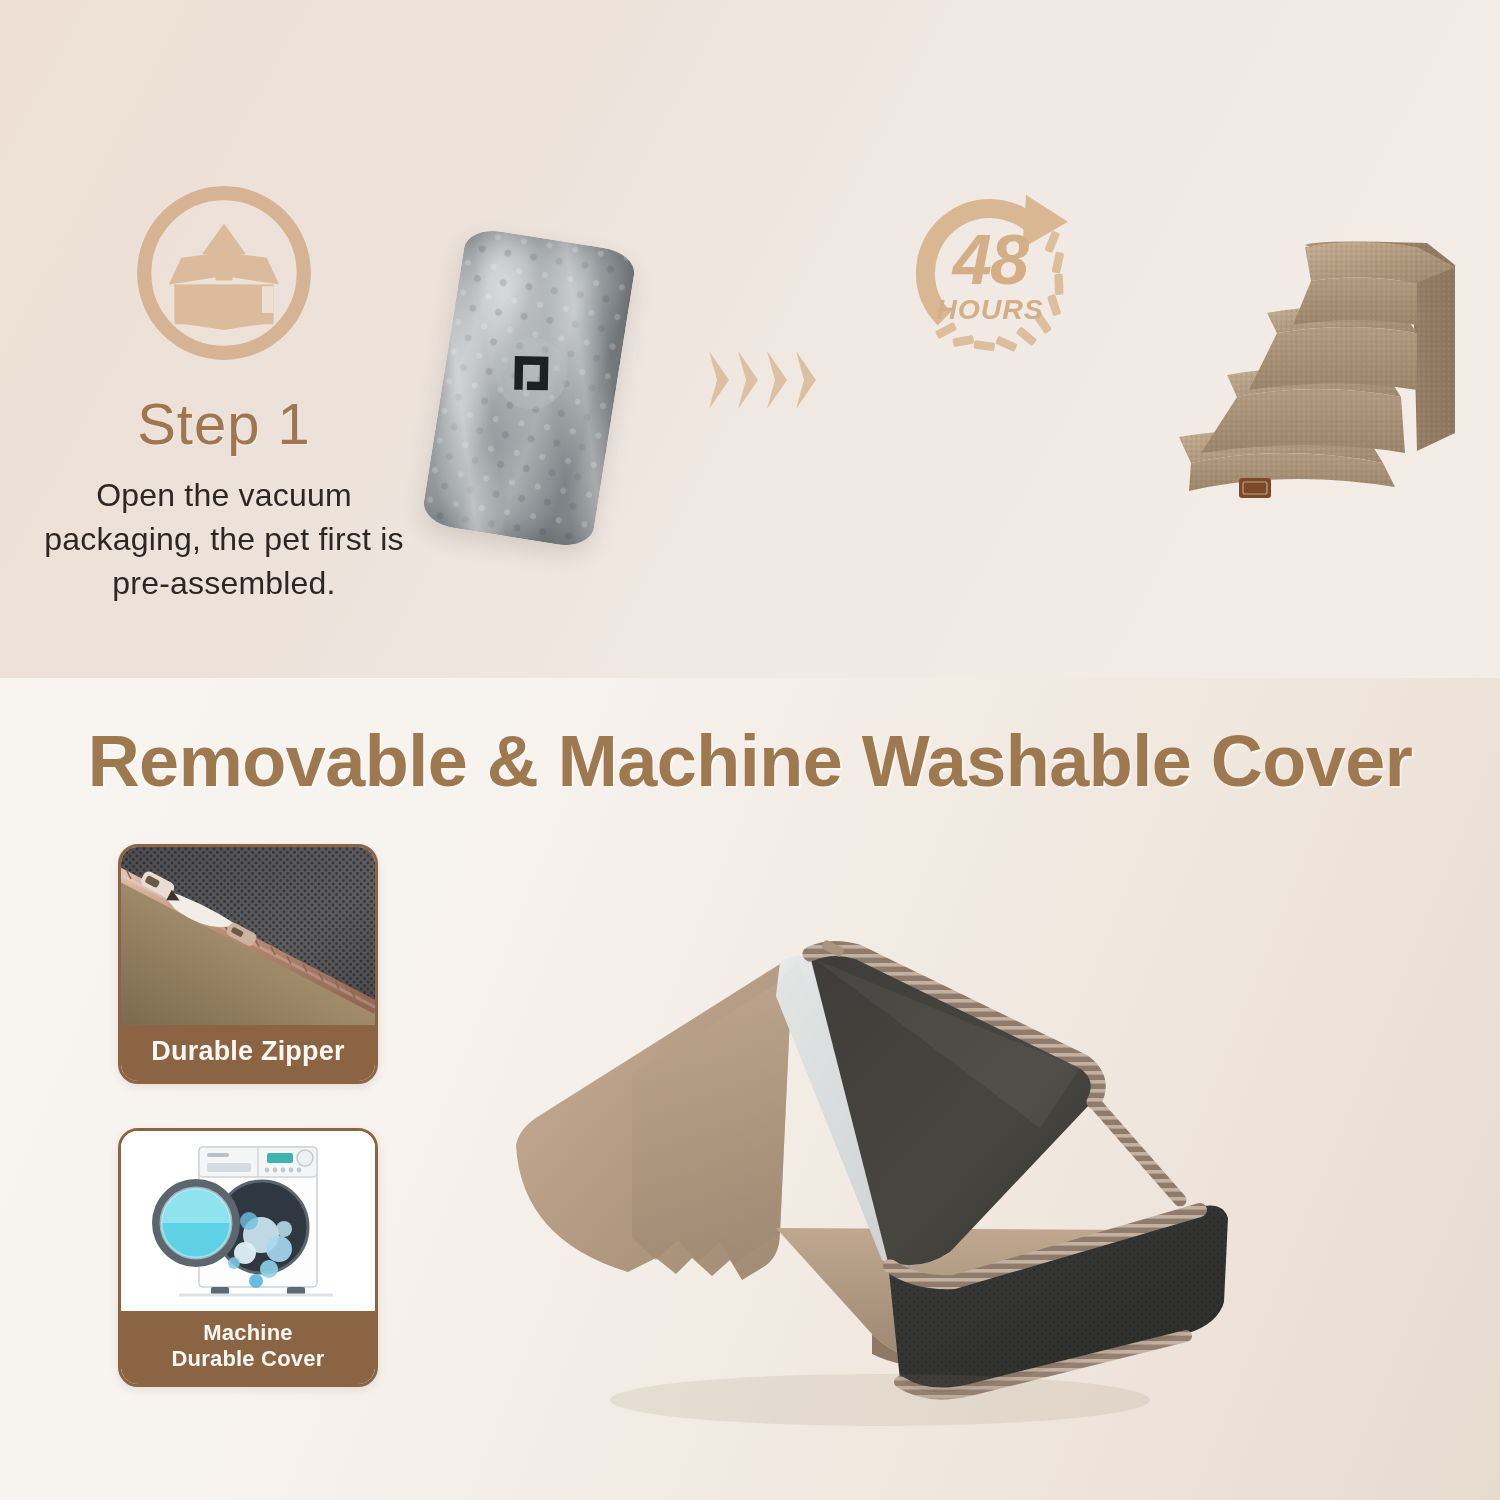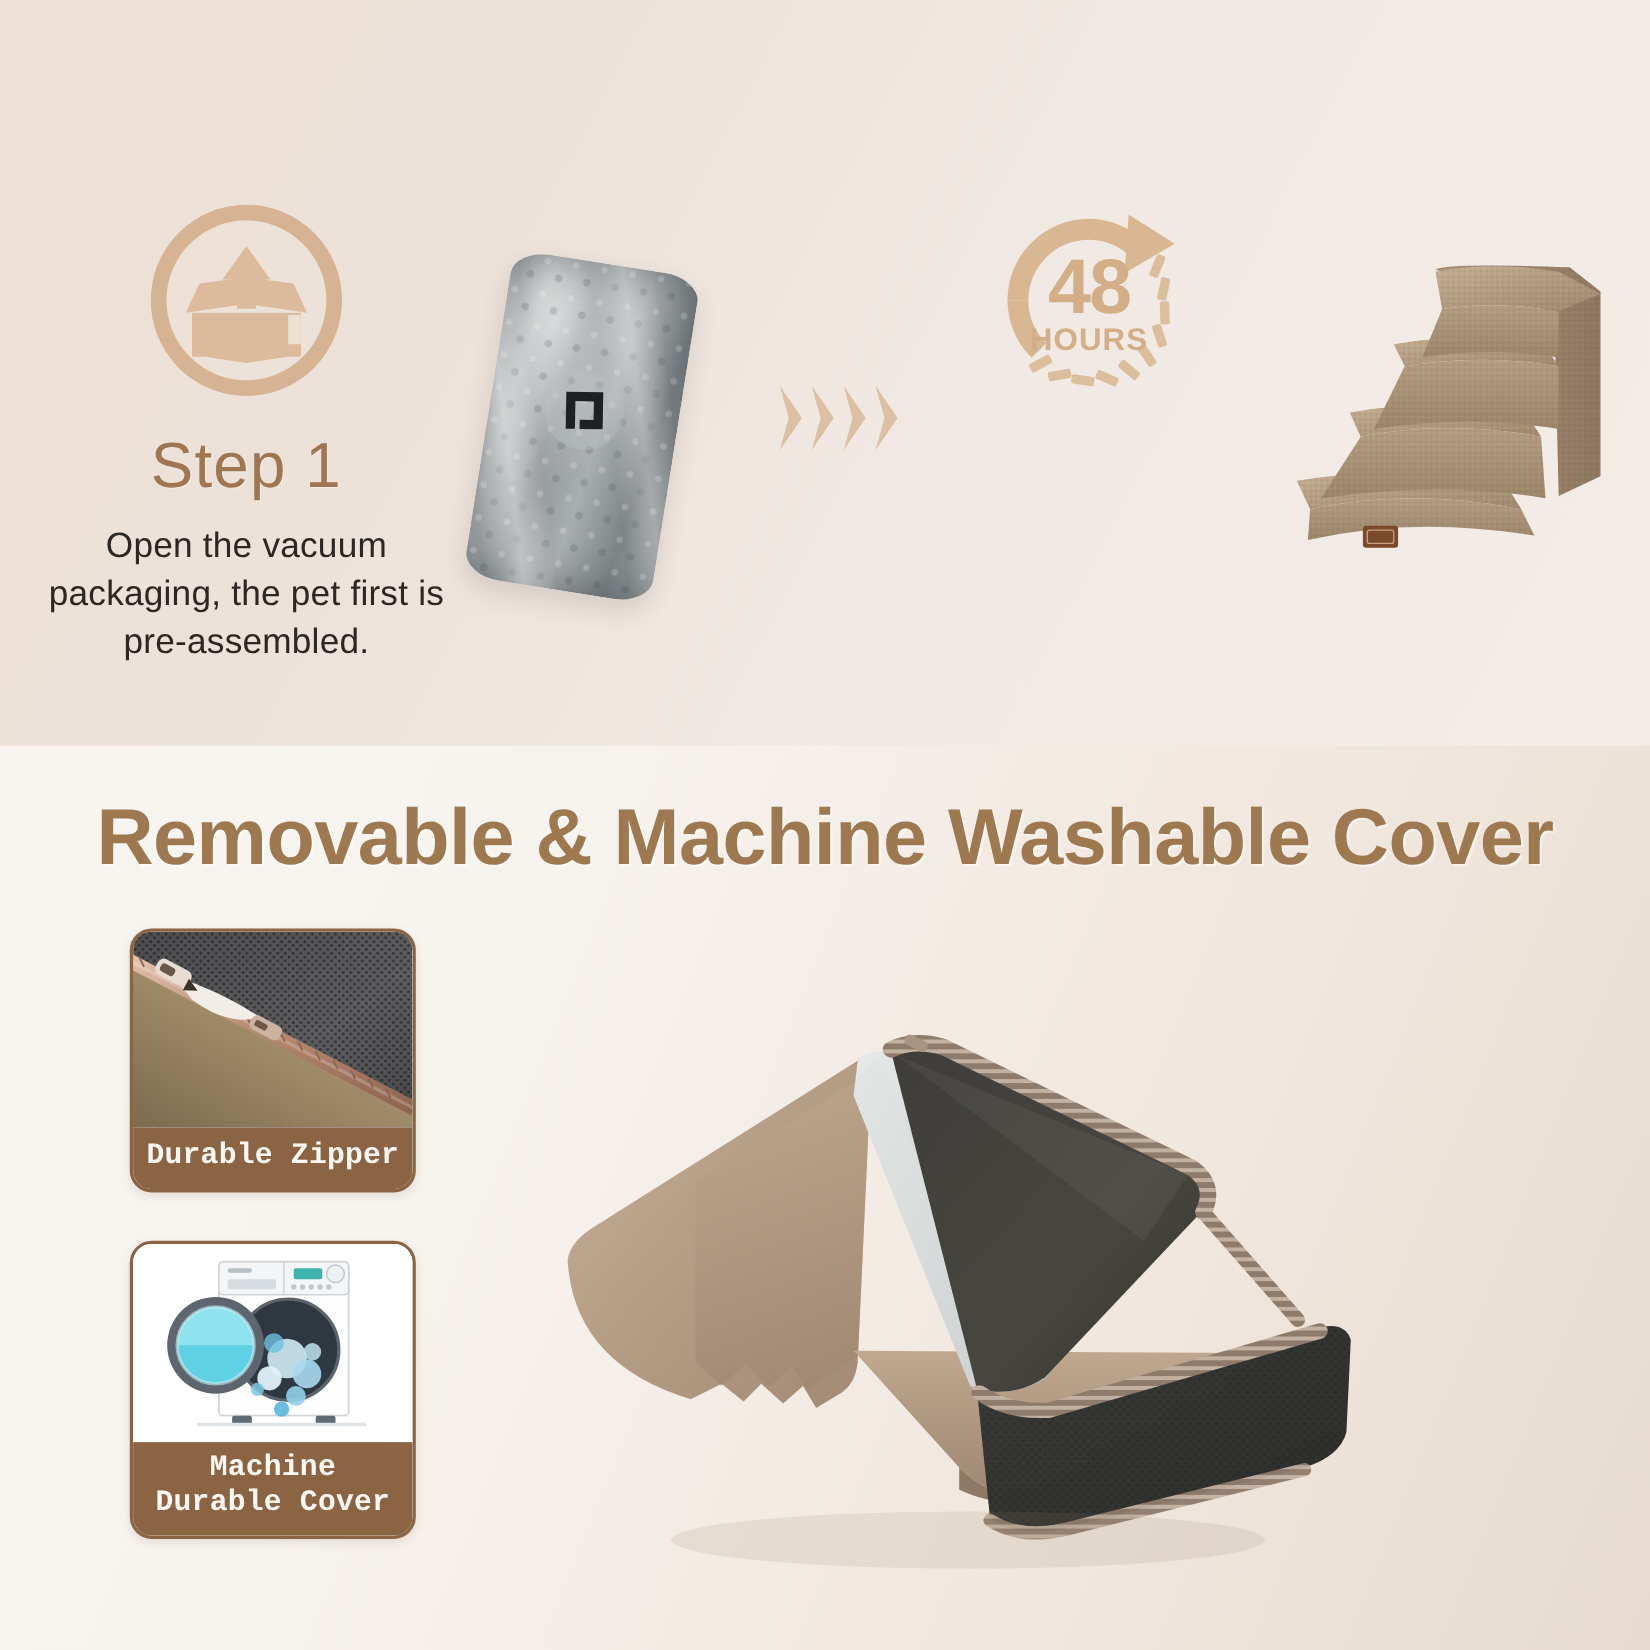--- a/index.html
+++ b/index.html
@@ -52,21 +52,21 @@
   }
   .step-desc {
     font-size: 32px;
     line-height: 1.38;
     color: #2c2624;
     margin-top: 16px;
     letter-spacing: .2px;
   }
 
   
-  .icon-wrap { height: 190px; display: flex; align-items: center; justify-content: center; }
+  .icon-wrap { height: 190px; display: flex; align-items: center; justify-content: center; font-style: italic; }
   .boxopen-svg { width: 190px; height: 190px; display: block; }
   .clock48-svg { width: 190px; height: 190px; display: block; }
 
   
   #chevrons {
     position: absolute;
     left: 705px; top: 345px;
     width: 120px; height: 70px;
     display: flex; align-items: center; gap: 3px;
   }
@@ -165,23 +165,22 @@
 
   .card-label {
     background: #8b6443;
     color: #fdf8f3;
     text-align: center;
     font-size: 27px;
     font-weight: bold;
     padding: 11px 4px 13px;
     line-height: 1.18;
     letter-spacing: .2px;
-    font-family: Liberation Mono, monospace;
-  }
-  #card-washer .card-label { font-size: 27px; padding: 9px 4px 12px; }
+  }
+  #card-washer .card-label { font-size: 22px; padding: 9px 4px 12px; }
 
   
   #hero-product {
     position: absolute;
     left: 480px; top: 150px;
     width: 760px; height: 620px;
   }
 </style>
 </head>
 <body>

